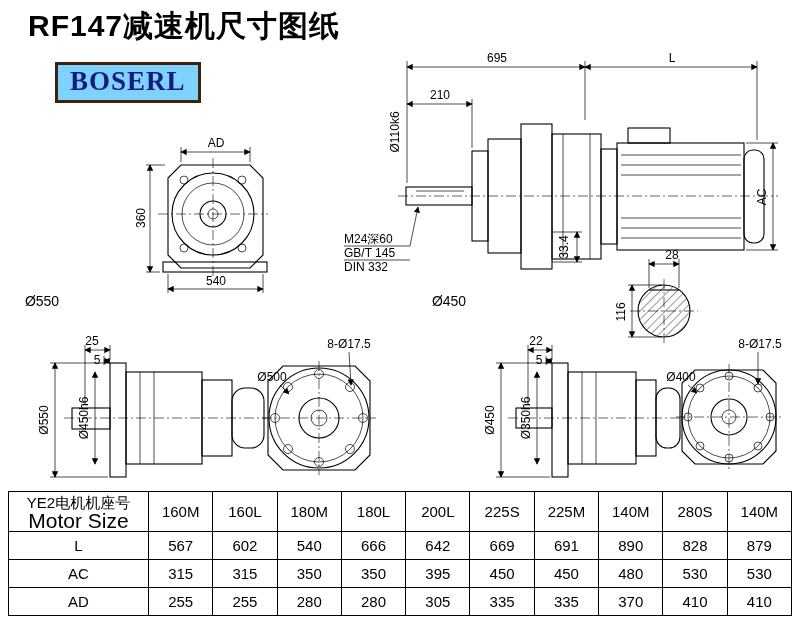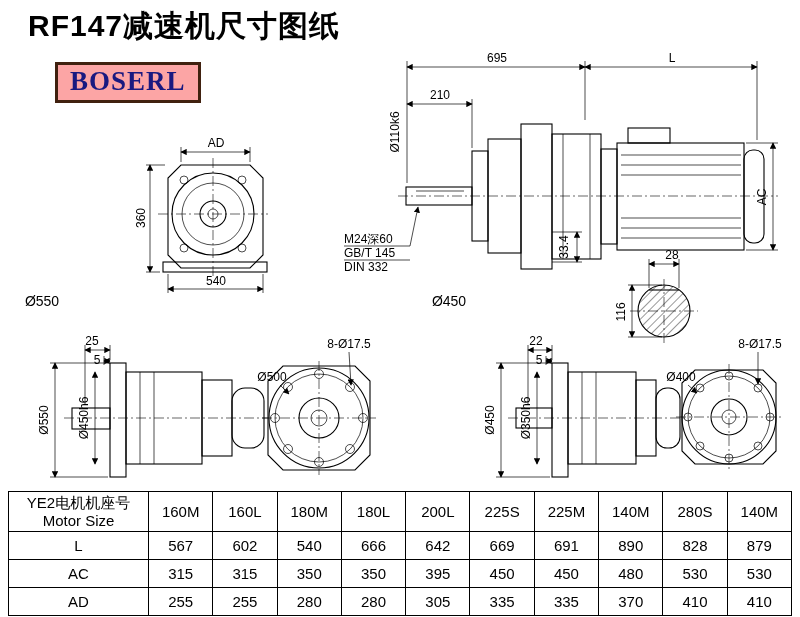--- a/index.html
+++ b/index.html
@@ -1,39 +1,39 @@
 <!DOCTYPE html>
 <html><head>
 <meta charset="utf-8">
 <style>
   html,body{margin:0;padding:0;background:#fff;}
   .page{position:relative;width:800px;height:617px;background:#fff;overflow:hidden;
         font-family:"Liberation Sans",sans-serif;color:#000;}
   .title{position:absolute;left:28px;top:6px;font-size:30px;font-weight:bold;
          letter-spacing:1px;font-family:"Liberation Sans",sans-serif;}
-  .logo{position:absolute;left:55px;top:62px;border:3px solid #40210f;background:#fca5a5;
+  .logo{position:absolute;left:55px;top:62px;border:3px solid #40210f;background:#7dd3fc;
         padding:1px 12px 3px 12px;}
   .logo span{font-family:"Liberation Serif",serif;font-weight:bold;font-size:27px;
         color:#191980;letter-spacing:1px;}
   svg.drawing{position:absolute;left:0;top:0;}
   .ln{stroke:#000;stroke-width:1.1;fill:none;}
   .thin{stroke:#000;stroke-width:0.7;fill:none;}
   .cl{stroke:#000;stroke-width:0.6;fill:none;stroke-dasharray:10 3 2 3;}
   text.dim{font-family:"Liberation Sans",sans-serif;font-size:12px;fill:#000;text-anchor:middle;}
   text.lbl{font-family:"Liberation Sans",sans-serif;font-size:14px;fill:#000;text-anchor:middle;}
   text.note{font-family:"Liberation Sans",sans-serif;font-size:12px;fill:#000;text-anchor:start;}
   table.tbl{position:absolute;left:8px;top:491px;width:784px;border-collapse:collapse;
         table-layout:fixed;border-radius:19px;}
   .tbl td{border:1.5px solid #000;text-align:center;vertical-align:middle;
         font-size:15px;padding:0;background:#fff;}
   .tbl col.c0{width:140px;}
   .tbl tr.hd{height:40px;}
   .tbl tr.dt{height:28px;}
   .tbl .h1{font-size:15px;line-height:19px;}
-  .tbl .h2{font-size:15px;line-height:18px;}
+  .tbl .h2{font-size:21px;line-height:18px;}
 </style>
 </head>
 <body>
 
 <div class="page">
 
   <div class="title">RF147减速机尺寸图纸</div>
 
   <div class="logo">
     <span>BOSERL</span>

